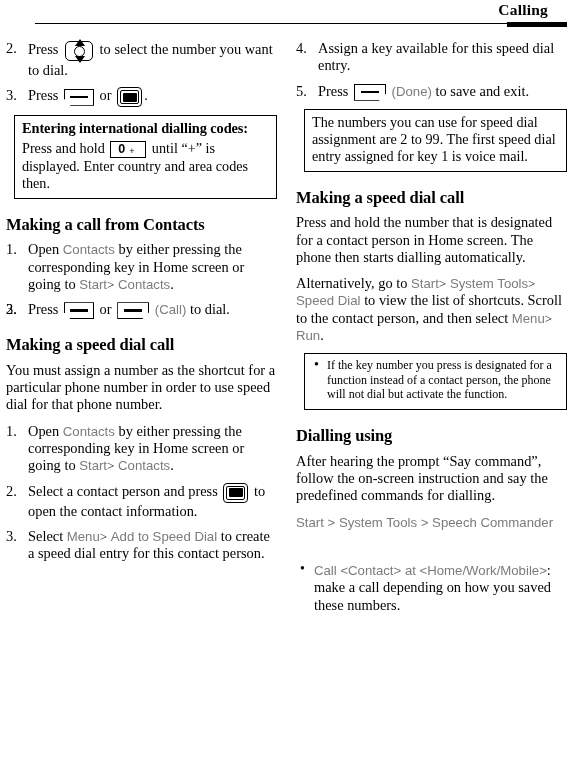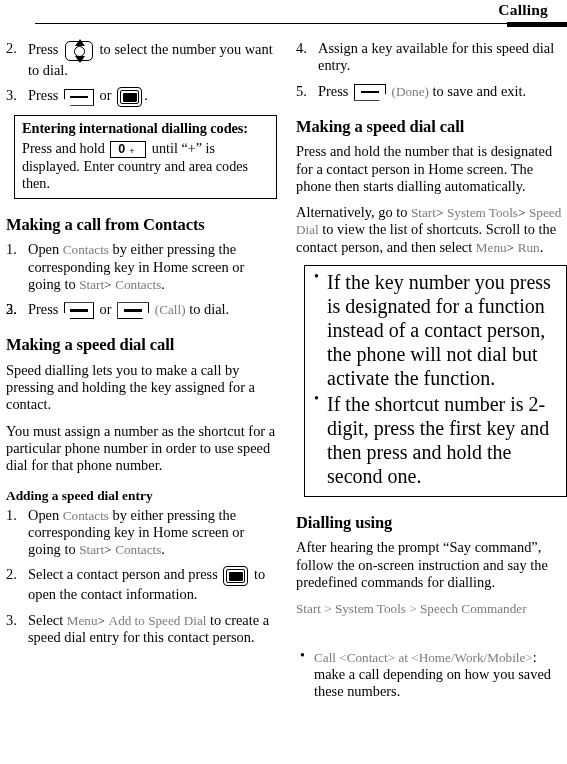--- a/index.html
+++ b/index.html
@@ -110,42 +110,42 @@
 
   
   ul.bullets {
     list-style: none;
     margin: 0;
     padding: 0;
   }
   ul.bullets > li {
     position: relative;
     padding-left: 15px;
-    font-size: 20px;
+    font-size: 12px;
     line-height: 1.2;
     margin-bottom: 2px;
   }
   ul.bullets > li::before {
     content: "\2022";
     position: absolute;
     left: 2px;
     top: -1px;
     font-size: 14px;
   }
   ul.bullets.plain > li {
     font-size: 14.4px;
     padding-left: 18px;
     margin-bottom: 3px;
     margin-top: 31px;
   }
   ul.bullets.plain > li::before { left: 4px; }
 
   
   .ui {
-    font-family: Liberation Serif, serif;
+    font-family: Liberation Sans, sans-serif;
     color: #7b7b7b;
     font-size: 13.2px;
   }
   .ui-sep { font-family: "Liberation Serif", serif; color: #000; }
 
   
   .callout {
     border: 1.6px solid #000;
     padding: 4px 7px 6px 7px;
     margin: 5px 0 4px 8px;
@@ -359,24 +359,22 @@
       <span class="num">3.</span><span>Press</span>
       <span class="key key-send"><span class="shell"></span><span class="bar"></span></span>
       <span>or</span>
       <span class="key key-soft"><span class="shell"></span><span class="bar"></span></span>
       <span class="ui">(Call)</span>
       <span>to dial.</span>
     </li>
   </ol>
 
   <h2 class="section">Making a speed dial call</h2>
-  <p class="body">Speed dialling lets you to make a call by pressing and holding the key assigned for a contact.</p>
   <p class="body">You must assign a number as the shortcut for a particular phone number in order to use speed dial for that phone number.</p>
 
-  <h3 class="subsection">Adding a speed dial entry</h3>
 
   <ol class="steps">
     <li>
       <span class="num">1.</span><span>Open</span>
       <span class="ui">Contacts</span>
       <span>by either pressing the corresponding key in Home screen or going to</span>
       <span class="ui">Start</span><span class="ui ui-sep">&gt;</span>
       <span class="ui">Contacts</span><span>.</span>
     </li>
     <li>
@@ -401,37 +399,39 @@
       <span class="num">4.</span><span>Assign a key available for this speed dial entry.</span>
     </li>
     <li>
       <span class="num">5.</span><span>Press</span>
       <span class="key key-soft"><span class="shell"></span><span class="bar"></span></span>
       <span class="ui">(Done)</span>
       <span>to save and exit.</span>
     </li>
   </ol>
 
+  <div class="callout">
+    <div class="co-text">The numbers you can use for speed dial assignment are 2 to 99. The first speed dial entry assigned for key 1 is voice mail.</div>
+  </div>
 
   <h2 class="section">Making a speed dial call</h2>
   <p class="body">Press and hold the number that is designated for a contact person in Home screen. The phone then starts dialling automatically.</p>
   <p class="body">
     <span>Alternatively, go to</span>
     <span class="ui">Start</span><span class="ui ui-sep">&gt;</span>
     <span class="ui">System Tools</span><span class="ui ui-sep">&gt;</span>
     <span class="ui">Speed Dial</span>
     <span>to view the list of shortcuts. Scroll to the contact person, and then select</span>
     <span class="ui">Menu</span><span class="ui ui-sep">&gt;</span>
     <span class="ui">Run</span><span>.</span>
   </p>
 
   <div class="callout">
     <ul class="bullets">
       <li>If the key number you press is designated for a function instead of a contact person, the phone will not dial but activate the function.</li>
-      <li>If the shortcut number is 2-digit, press the first key and then press and hold the second one.</li>
     </ul>
   </div>
 
   <h2 class="section">
     <span>Dialling using</span><br>
   </h2>
 
   <p class="body">After hearing the prompt “Say command”, follow the on-screen instruction and say the predefined commands for dialling.</p>
 
   <p class="body tight">

